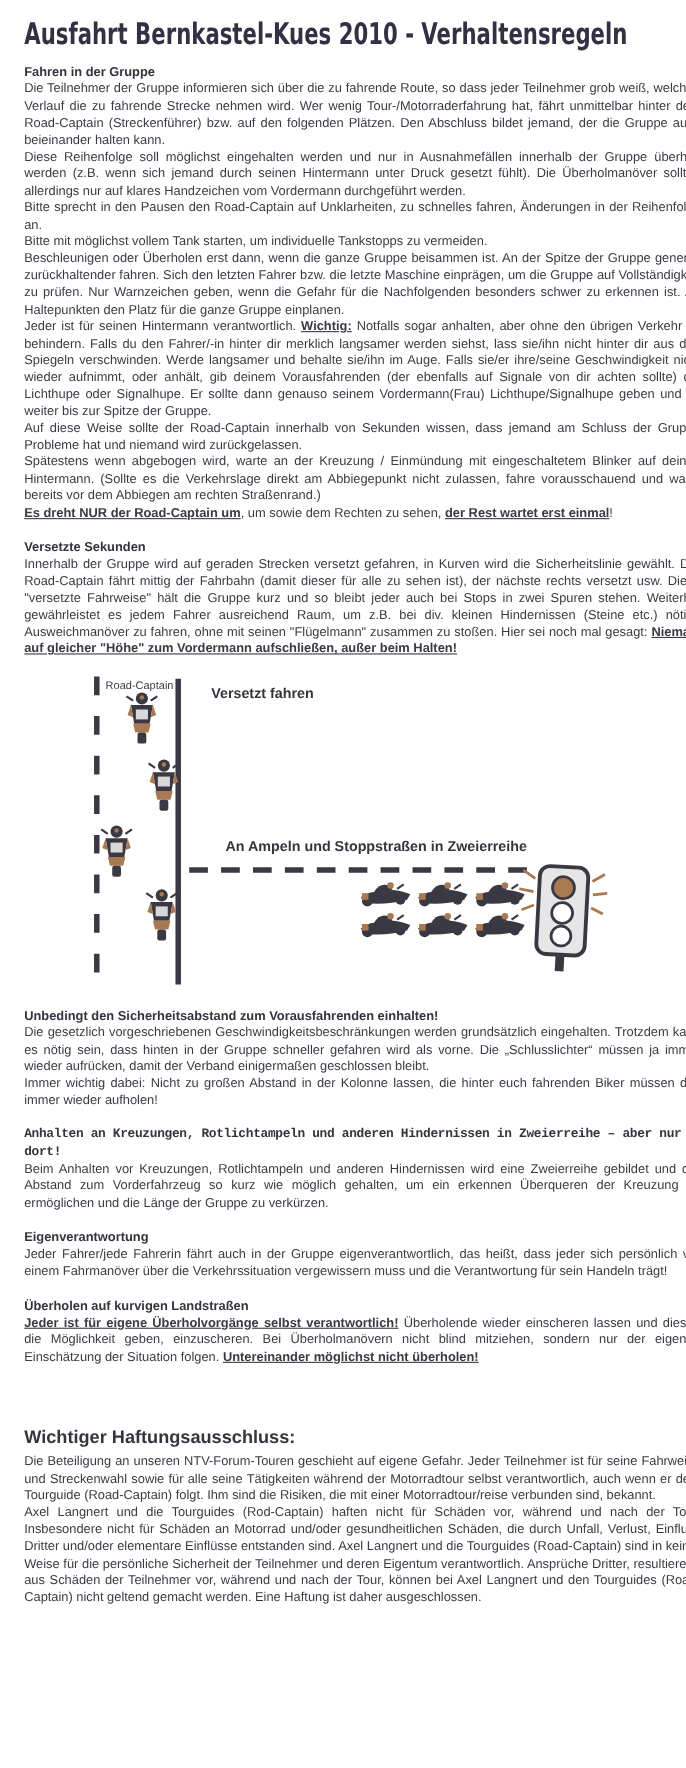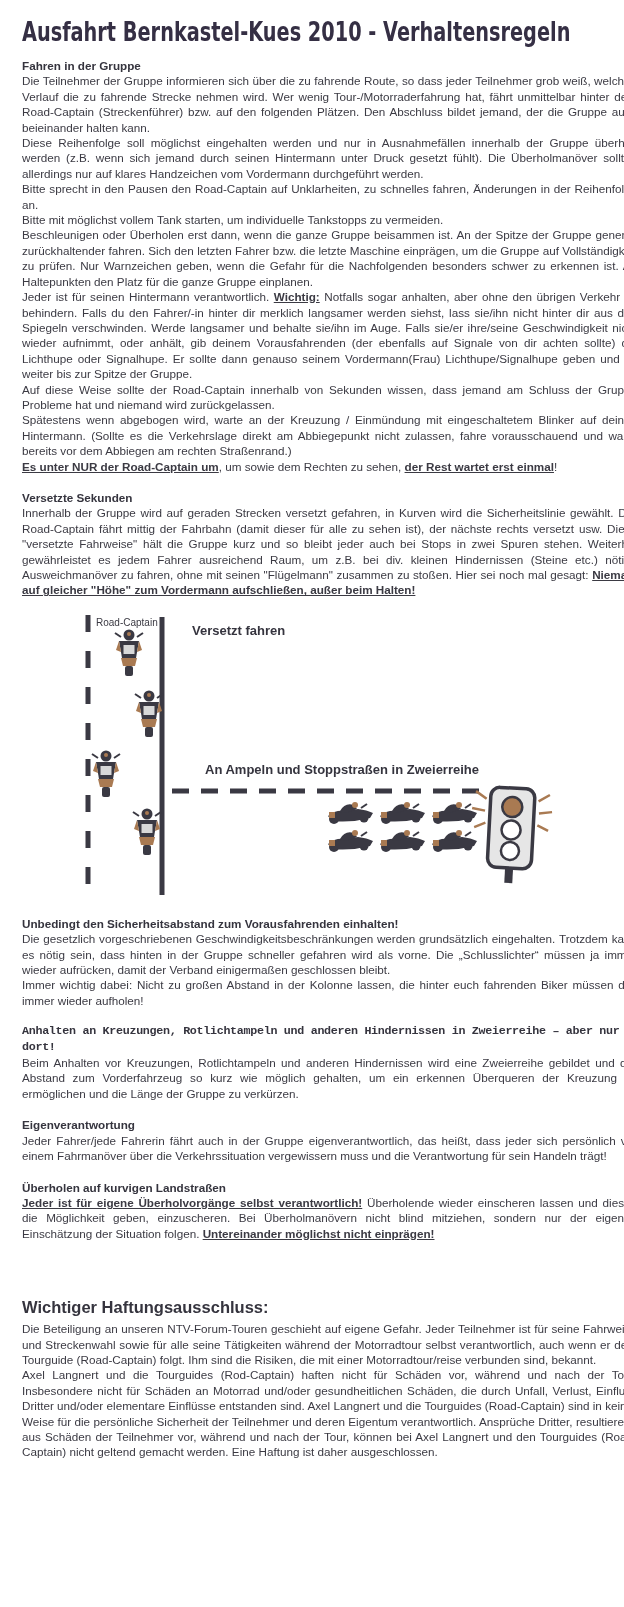--- a/index.html
+++ b/index.html
@@ -41,21 +41,21 @@
     </section>
 
     <section class="sec">
       <p>Beschleunigen oder Überholen erst dann, wenn die ganze Gruppe beisammen ist. An der Spitze der Gruppe generell zurückhaltender fahren. Sich den letzten Fahrer bzw. die letzte Maschine einprägen, um die Gruppe auf Vollständigkeit zu prüfen. Nur Warnzeichen geben, wenn die Gefahr für die Nachfolgenden besonders schwer zu erkennen ist. An Haltepunkten den Platz für die ganze Gruppe einplanen.</p>
     </section>
 
     <section class="sec">
       <p><span>Jeder ist für seinen Hintermann verantwortlich. </span><span class="b">Wichtig:</span><span> Notfalls sogar anhalten, aber ohne den übrigen Verkehr zu behindern. Falls du den Fahrer/-in hinter dir merklich langsamer werden siehst, lass sie/ihn nicht hinter dir aus den Spiegeln verschwinden. Werde langsamer und behalte sie/ihn im Auge. Falls sie/er ihre/seine Geschwindigkeit nicht wieder aufnimmt, oder anhält, gib deinem Vorausfahrenden (der ebenfalls auf Signale von dir achten sollte) die Lichthupe oder Signalhupe. Er sollte dann genauso seinem Vordermann(Frau) Lichthupe/Signalhupe geben und so weiter bis zur Spitze der Gruppe.</span></p>
       <p>Auf diese Weise sollte der Road-Captain innerhalb von Sekunden wissen, dass jemand am Schluss der Gruppe Probleme hat und niemand wird zurückgelassen.</p>
       <p>Spätestens wenn abgebogen wird, warte an der Kreuzung / Einmündung mit eingeschaltetem Blinker auf deinen Hintermann. (Sollte es die Verkehrslage direkt am Abbiegepunkt nicht zulassen, fahre vorausschauend und warte bereits vor dem Abbiegen am rechten Straßenrand.)</p>
-      <p><span class="b">Es unter NUR der Road-Captain um</span><span>, um sowie dem Rechten zu sehen, </span><span class="b">der Rest wartet erst einmal</span><span>!</span></p>
+      <p><span class="b">Es dreht NUR der Road-Captain um</span><span>, um sowie dem Rechten zu sehen, </span><span class="b">der Rest wartet erst einmal</span><span>!</span></p>
     </section>
 
     <section class="sec">
       <h2>Versetzte Sekunden</h2>
       <p><span>Innerhalb der Gruppe wird auf geraden Strecken versetzt gefahren, in Kurven wird die Sicherheitslinie gewählt. Der Road-Captain fährt mittig der Fahrbahn (damit dieser für alle zu sehen ist), der nächste rechts versetzt usw. Diese "versetzte Fahrweise" hält die Gruppe kurz und so bleibt jeder auch bei Stops in zwei Spuren stehen. Weiterhin gewährleistet es jedem Fahrer ausreichend Raum, um z.B. bei div. kleinen Hindernissen (Steine etc.) nötige Ausweichmanöver zu fahren, ohne mit seinen "Flügelmann" zusammen zu stoßen. Hier sei noch mal gesagt: </span><span class="b">Niemals auf gleicher "Höhe" zum Vordermann aufschließen, außer beim Halten!</span></p>
     </section>
 
     <div class="diagram">
       <svg width="624" height="300" viewBox="0 0 624 300">
         <defs>
@@ -124,21 +124,21 @@
       <p>Beim Anhalten vor Kreuzungen, Rotlichtampeln und anderen Hindernissen wird eine Zweierreihe gebildet und der Abstand zum Vorderfahrzeug so kurz wie möglich gehalten, um ein erkennen Überqueren der Kreuzung zu ermöglichen und die Länge der Gruppe zu verkürzen.</p>
     </section>
 
     <section class="sec">
       <h2>Eigenverantwortung</h2>
       <p>Jeder Fahrer/jede Fahrerin fährt auch in der Gruppe eigenverantwortlich, das heißt, dass jeder sich persönlich vor einem Fahrmanöver über die Verkehrssituation vergewissern muss und die Verantwortung für sein Handeln trägt!</p>
     </section>
 
     <section class="sec">
       <h2>Überholen auf kurvigen Landstraßen</h2>
-      <p><span class="b">Jeder ist für eigene Überholvorgänge selbst verantwortlich!</span><span> Überholende wieder einscheren lassen und diesen die Möglichkeit geben, einzuscheren. Bei Überholmanövern nicht blind mitziehen, sondern nur der eigenen Einschätzung der Situation folgen. </span><span class="b">Untereinander möglichst nicht einprägen!</span></p>
+      <p><span class="b">Jeder ist für eigene Überholvorgänge selbst verantwortlich!</span><span> Überholende wieder einscheren lassen und diesen die Möglichkeit geben, einzuscheren. Bei Überholmanövern nicht blind mitziehen, sondern nur der eigenen Einschätzung der Situation folgen. </span><span class="b">Untereinander möglichst nicht überholen!</span></p>
     </section>
 
     <section class="sec disclaimer">
       <h2>Wichtiger Haftungsausschluss:</h2>
       <p>Die Beteiligung an unseren NTV-Forum-Touren geschieht auf eigene Gefahr. Jeder Teilnehmer ist für seine Fahrweise und Streckenwahl sowie für alle seine Tätigkeiten während der Motorradtour selbst verantwortlich, auch wenn er dem Tourguide (Road-Captain) folgt. Ihm sind die Risiken, die mit einer Motorradtour/reise verbunden sind, bekannt.</p>
       <p>Axel Langnert und die Tourguides (Rod-Captain) haften nicht für Schäden vor, während und nach der Tour. Insbesondere nicht für Schäden an Motorrad und/oder gesundheitlichen Schäden, die durch Unfall, Verlust, Einfluss Dritter und/oder elementare Einflüsse entstanden sind. Axel Langnert und die Tourguides (Road-Captain) sind in keiner Weise für die persönliche Sicherheit der Teilnehmer und deren Eigentum verantwortlich. Ansprüche Dritter, resultierend aus Schäden der Teilnehmer vor, während und nach der Tour, können bei Axel Langnert und den Tourguides (Road-Captain) nicht geltend gemacht werden. Eine Haftung ist daher ausgeschlossen.</p>
     </section>
 
   </div>
 </div>

